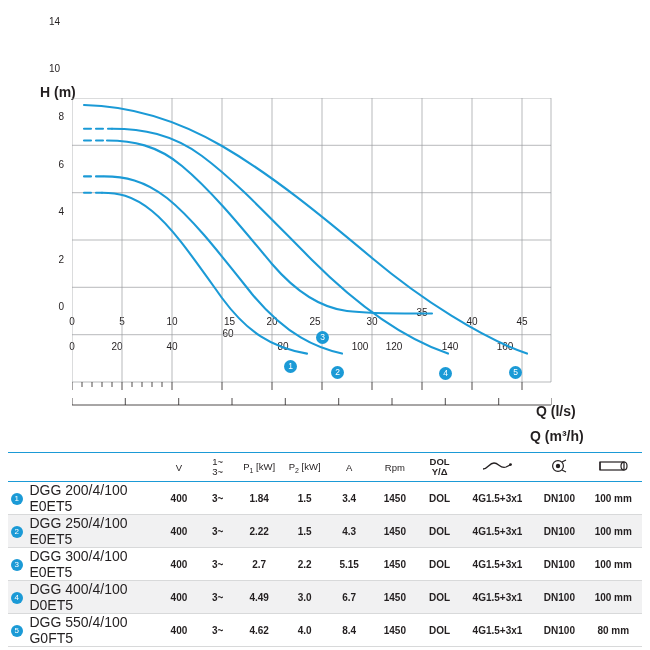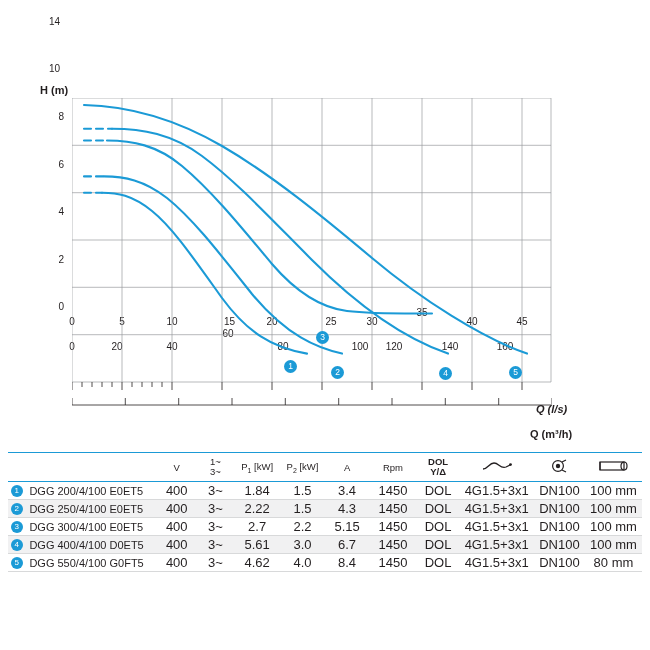--- a/index.html
+++ b/index.html
@@ -2,40 +2,40 @@
 <html><head>
 <meta charset="utf-8">
 <style>
   html,body{margin:0;padding:0;}
   body{width:650px;height:650px;background:#ffffff;font-family:"Liberation Sans",sans-serif;color:#231f20;overflow:hidden;}
   #wrap{position:relative;width:650px;height:650px;}
 
   
   #chart{position:absolute;left:0;top:0;width:650px;height:450px;}
   #plot{position:absolute;left:72px;top:98px;width:480px;height:308px;}
-  .axis-title{position:absolute;font-size:11px;font-weight:bold;color:#231f20;white-space:nowrap;}
+  .axis-title{position:absolute;font-size:14px;font-weight:bold;color:#231f20;white-space:nowrap;}
   #yTitle{left:40px;top:84px;}
-  #xTitle1{left:536px;top:403px;font-style:italic;}
+  #xTitle1{left:536px;top:403px;}
   #xTitle2{left:530px;top:428px;}
   .ytick{position:absolute;font-size:10px;color:#231f20;text-align:right;width:20px;}
   .xtick{position:absolute;font-size:10px;color:#231f20;text-align:center;width:26px;}
   .badge{position:absolute;width:13px;height:13px;border-radius:50%;background:#1b9ad6;color:#fff;
          font-size:8.5px;line-height:13px;text-align:center;font-family:"Liberation Sans",sans-serif;}
 
   
   #table{position:absolute;left:8px;top:452px;width:634px;}
   table{border-collapse:collapse;width:634px;font-size:9.5px;}
   th,td{padding:0;text-align:center;font-weight:normal;color:#231f20;}
   thead th{height:28px;vertical-align:middle;font-size:9.5px;}
   .hdr-top{border-top:1.3px solid #1b9ad6;border-bottom:1.3px solid #1b9ad6;}
   tbody tr{height:18px;}
   tbody tr.alt{background:#f1f1f2;}
   tbody td{border-bottom:1px solid #d8d9da;}
-  td.model{text-align:left;padding-left:4px;font-size:11px;}
-  .numcell{font-size:13px;}
+  td.model{text-align:left;padding-left:4px;font-size:14px;}
+  .numcell{font-size:10px;font-weight:bold;}
   .bullet{display:inline-block;width:12px;height:12px;border-radius:50%;background:#1b9ad6;color:#fff;
           font-size:8px;line-height:12px;text-align:center;}
   sub{font-size:7px;}
   .ico{display:inline-block;vertical-align:middle;}
 </style>
 </head>
 <body>
 
 <div id="wrap">
 
@@ -51,21 +51,21 @@
     <div class="ytick" style="left:44px;top:159px;">6</div>
     <div class="ytick" style="left:44px;top:111px;">8</div>
     <div class="ytick" style="left:40px;top:63px;">10</div>
     <div class="ytick" style="left:40px;top:16px;">14</div>
 
     <div class="xtick" style="left:59px;top:316px;">0</div>
     <div class="xtick" style="left:109px;top:316px;">5</div>
     <div class="xtick" style="left:159px;top:316px;">10</div>
     <div class="xtick" style="left:209px;top:316px;text-align:right;">15</div>
     <div class="xtick" style="left:259px;top:316px;">20</div>
-    <div class="xtick" style="left:318px;top:316px;">25</div>
+    <div class="xtick" style="left:302px;top:316px;">25</div>
     <div class="xtick" style="left:359px;top:316px;">30</div>
     <div class="xtick" style="left:409px;top:307px;">35</div>
     <div class="xtick" style="left:459px;top:316px;">40</div>
     <div class="xtick" style="left:509px;top:316px;">45</div>
 
     <div class="xtick" style="left:59px;top:341px;">0</div>
     <div class="xtick" style="left:104px;top:341px;">20</div>
     <div class="xtick" style="left:159px;top:341px;">40</div>
     <div class="xtick" style="left:215px;top:328px;">60</div>
     <div class="xtick" style="left:270px;top:341px;">80</div>
@@ -267,21 +267,21 @@
           <td class="numcell">DOL</td>
           <td class="numcell">4G1.5+3x1</td>
           <td class="numcell">DN100</td>
           <td class="numcell">100 mm</td>
         </tr>
         <tr class="alt">
           <td><span class="bullet">4</span></td>
           <td class="model">DGG 400/4/100 D0ET5</td>
           <td class="numcell">400</td>
           <td class="numcell">3~</td>
-          <td class="numcell">5.61</td>
+          <td class="numcell">4.49</td>
           <td class="numcell">3.0</td>
           <td class="numcell">6.7</td>
           <td class="numcell">1450</td>
           <td class="numcell">DOL</td>
           <td class="numcell">4G1.5+3x1</td>
           <td class="numcell">DN100</td>
           <td class="numcell">100 mm</td>
         </tr>
         <tr>
           <td><span class="bullet">5</span></td>

